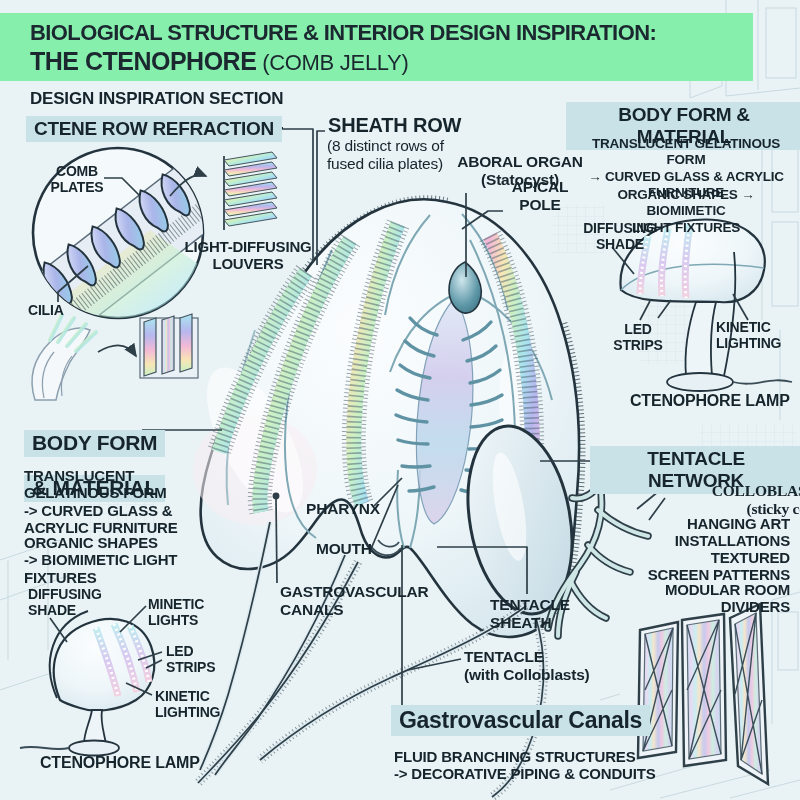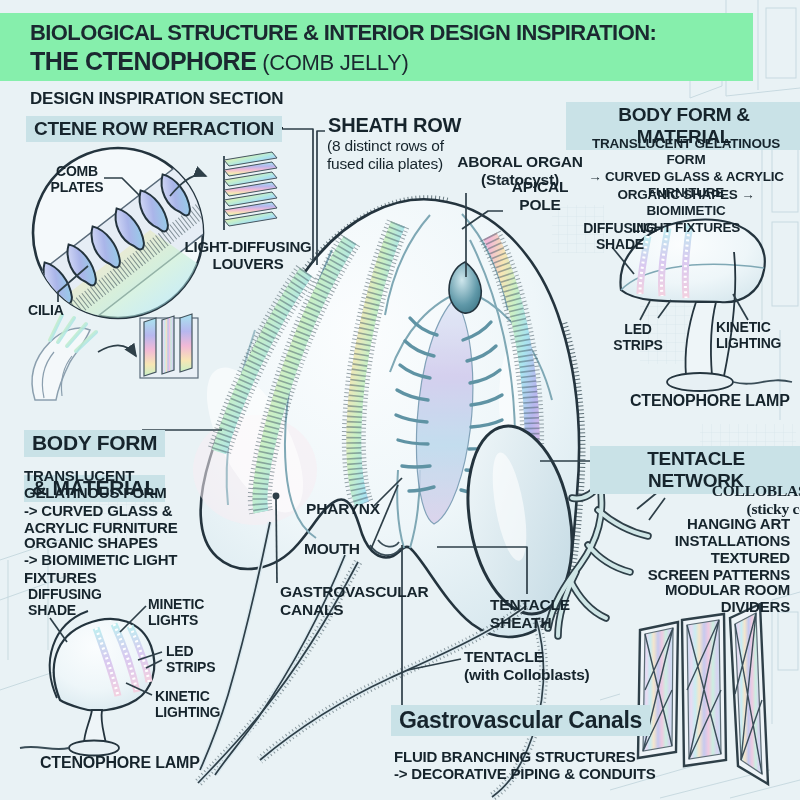--- a/index.html
+++ b/index.html
@@ -406,21 +406,21 @@
   <div class="label s16 w700" style="left:40px;top:754px;">CTENOPHORE LAMP</div>
 
   <div class="label w700" style="left:328px;top:114px;font-size:20px;">SHEATH ROW</div>
   <div class="label w400 s155" style="left:327px;top:137px;width:145px;">(8 distinct rows of
 fused cilia plates)</div>
   <div class="label c s155" style="left:440px;top:153px;width:160px;">ABORAL ORGAN
 (Statocyst)</div>
   <div class="label c s155" style="left:500px;top:178px;width:80px;">APICAL
 POLE</div>
   <div class="label s155" style="left:306px;top:500px;">PHARYNX</div>
-  <div class="label s155" style="left:304px;top:540px;">MOUTH</div>
+  <div class="label s155" style="left:316px;top:540px;">MOUTH</div>
   <div class="label s155" style="left:280px;top:583px;width:140px;">GASTROVASCULAR
 CANALS</div>
   <div class="label s155" style="left:490px;top:596px;width:110px;">TENTACLE
 SHEATH</div>
   <div class="label s155" style="left:464px;top:648px;width:160px;">TENTACLE
 (with Colloblasts)</div>
 
   <div class="label c" style="left:566px;top:102px;width:236px;"><span class="hl h19">BODY FORM &amp; MATERIAL</span></div>
   <div class="label c s13 w700" style="left:577px;top:136px;width:218px;">TRANSLUCENT GELATINOUS FORM
 → CURVED GLASS &amp; ACRYLIC

